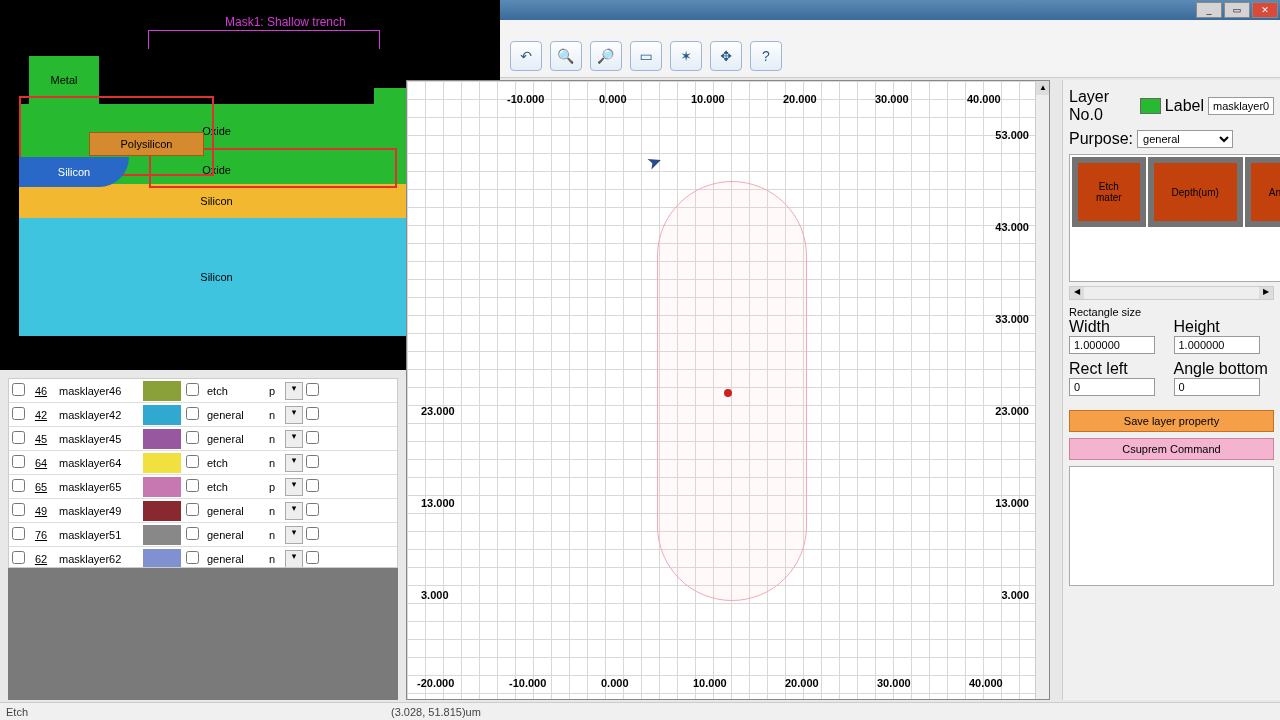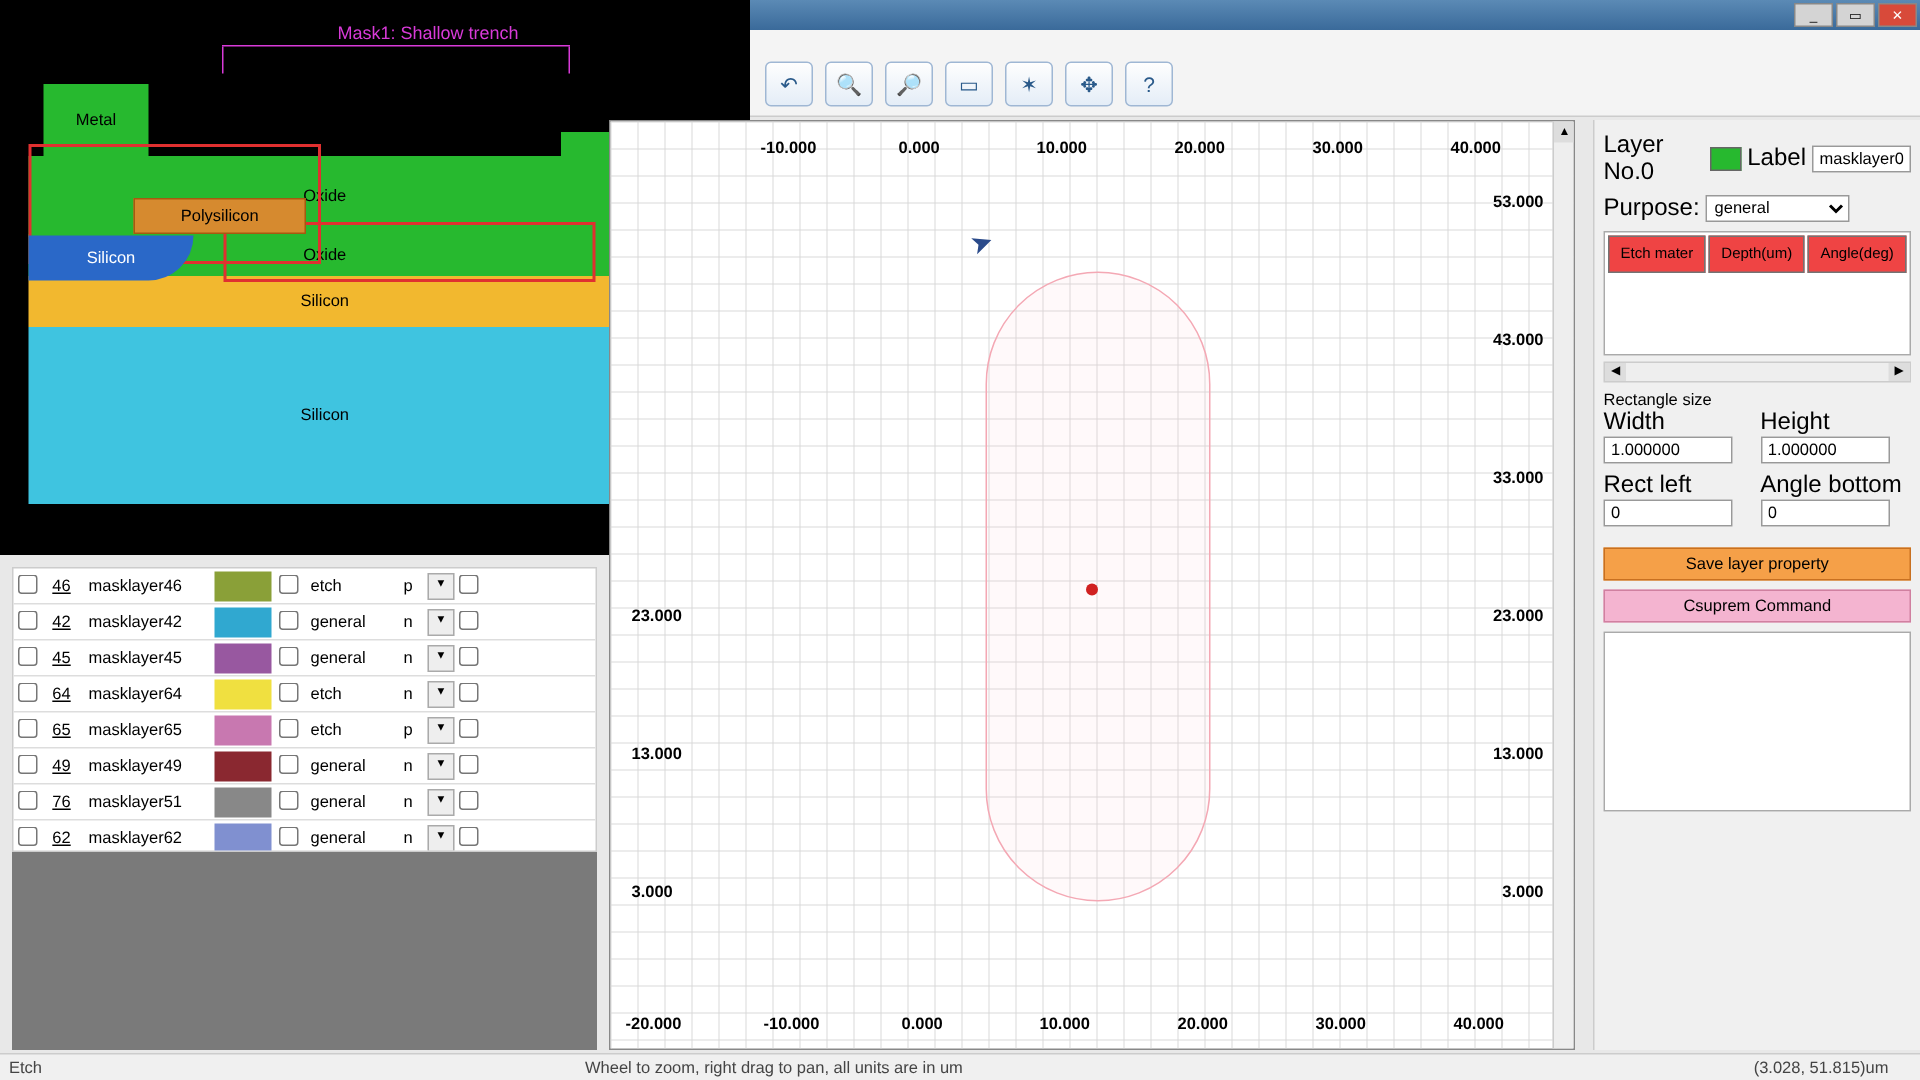--- a/index.html
+++ b/index.html
@@ -61,21 +61,21 @@
 .vscroll .arrow { width:14px; height:14px; background:#ddd; font-size:8px; text-align:center; line-height:14px; cursor:pointer; }
 
 
 .rpanel { position:absolute; right:0; top:80px; width:218px; height:620px; background:#f0f0f0; border-left:1px solid #ccc; padding:8px 6px; }
 .rpanel .row { display:flex; align-items:center; margin-bottom:6px; gap:4px; }
 .rpanel label { font-size:16px; color:#000; }
 .rpanel input[type=text] { border:1px solid #999; padding:2px 4px; font-size:11px; background:#fff; }
 .rpanel select { border:1px solid #999; font-size:11px; padding:1px; background:#fff; }
 .colsw { width:24px; height:16px; background:#27b92f; border:1px solid #666; }
 .proptable { width:100%; border:1px solid #aaa; background:#fff; height:80px; margin-bottom:4px; }
-.proptable th { border:1px solid #737373; font-weight:normal; padding:6px; font-size:10px; background:#ef4444; }
+.proptable th { border:6px solid #737373; font-weight:normal; padding:18px; font-size:10px; background:#c2410c; }
 .hscroll { height:14px; background:#eee; border:1px solid #ccc; display:flex; align-items:center; }
 .hscroll .arrow { width:14px; height:12px; background:#ddd; font-size:8px; text-align:center; cursor:pointer; }
 .hscroll .track { flex:1; }
 .btnOrange { width:100%; background:#f5a048; border:1px solid #c87020; padding:4px; margin-top:8px; cursor:pointer; }
 .btnPink { width:100%; background:#f4b4d0; border:1px solid #d080a0; padding:4px; margin-top:6px; cursor:pointer; }
 .cmdbox { width:100%; height:120px; background:#fff; border:1px solid #aaa; margin-top:6px; }
 
 
 .status { position:absolute; left:0; bottom:0; right:0; height:18px; background:#f0f0f0; border-top:1px solid #ccc; display:flex; align-items:center; font-size:11px; color:#444; }
 .status .ready { width:380px; padding-left:6px; }
@@ -324,15 +324,14 @@
       <input type="text" style="width: 86px;" value="0">
     </div>
   </div>
   <button class="btnOrange">Save layer property</button>
   <button class="btnPink">Csuprem Command</button>
   <div class="cmdbox"></div>
 </div>
 
 <div class="status">
   <div class="ready">Etch</div>
-  <div class="hint">Wheel to zoom, right drag to pan, all units are in um</div>
   <div class="coords">(3.028, 51.815)um</div>
 </div>
 
 </body></html>

